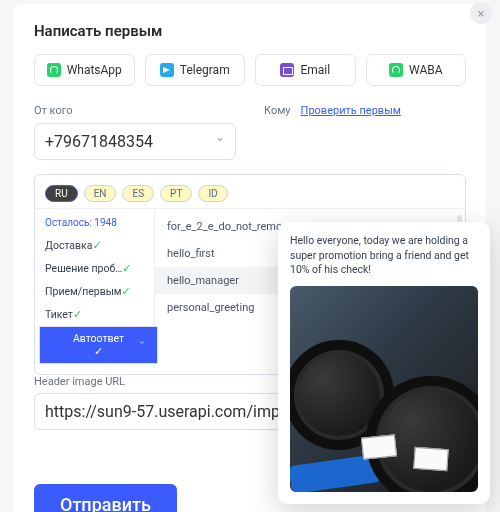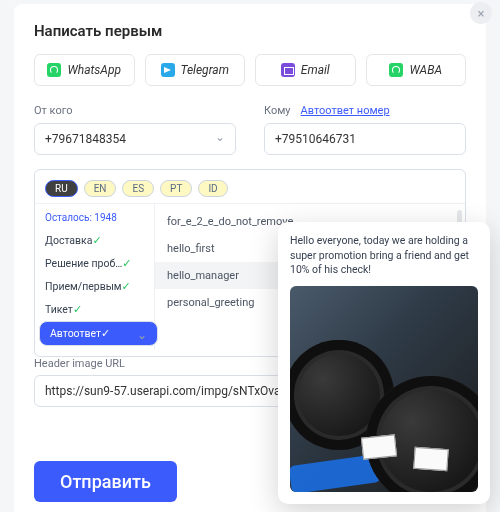--- a/index.html
+++ b/index.html
@@ -1,45 +1,45 @@
 <!DOCTYPE html>
 <html><head>
 <meta charset="utf-8">
 <style>
   * { box-sizing: border-box; margin: 0; padding: 0; font-family: -apple-system, BlinkMacSystemFont, "Segoe UI", Roboto, sans-serif; }
   body { background: #f5f6f8; width: 500px; height: 512px; overflow: hidden; position: relative; }
   .modal { background: #fff; border-radius: 8px; padding: 18px 20px; margin: 4px 14px 0 14px; position: relative; }
   .title { font-size: 15px; font-weight: 600; color: #2a2a2a; margin-bottom: 14px; }
-  .channels { display: flex; gap: 10px; margin-bottom: 18px; font-style: italic; }
+  .channels { display: flex; gap: 10px; margin-bottom: 18px; }
   .chan { flex: 1; border: 1px solid #e4e6ea; border-radius: 6px; padding: 8px 4px; display: flex; align-items: center; justify-content: center; gap: 6px; font-size: 12px; color: #333; cursor: pointer; background:#fff; }
   .chan .ic { width: 14px; height: 14px; border-radius: 3px; display:inline-block; }
   .ic-wa { background:#25D366; border-radius:50%; position:relative; }
   .ic-wa::after{content:"";position:absolute;inset:3px;border:1.5px solid #fff;border-radius:50%;border-bottom-color:transparent;}
   .ic-tg { background:#29A9EA; border-radius:50%; position:relative;}
   .ic-tg::after{content:"";position:absolute;left:3px;top:4px;width:0;height:0;border-left:7px solid #fff;border-top:3px solid transparent;border-bottom:3px solid transparent;}
   .ic-em { background:#7B4BDB; border-radius:50%; position:relative;}
   .ic-em::after{content:"";position:absolute;left:3px;top:4px;width:8px;height:6px;border:1px solid #fff;}
   .ic-wb { background:#25D366; border-radius:3px; position:relative;}
   .ic-wb::after{content:"";position:absolute;inset:3px;border:1.5px solid #fff;border-radius:50%;border-bottom-color:transparent;}
   .row { display:flex; gap:28px; margin-bottom:14px; }
   .col { flex:1; }
   .lbl { font-size:11px; color:#6b7280; margin-bottom:6px; display:block;}
   .lbl a { color:#3b5bfd; text-decoration:underline; font-size:11px; margin-left:10px;}
-  .sel, .inp { width:100%; border:1px solid #dbe0e8; border-radius:6px; padding:8px 10px; font-size:12px; color:#333; background:#fff;}
+  .sel, .inp { width:100%; border:1px solid #dbe0e8; border-radius:6px; padding:8px 10px; font-size:16px; color:#333; background:#fff;}
   .sel { position:relative; cursor:pointer;}
   .sel::after{content:"⌄"; position:absolute; right:10px; top:6px; color:#9aa1ad; font-size:12px;}
   .langs { display:flex; gap:6px; padding:10px 0 6px 0;}
   .lang { border:1px solid #c9d3e0; border-radius:12px; padding:2px 9px; font-size:10px; color:#5b6b82; cursor:pointer; background:#fef9c3;}
   .lang.active{ background:#404040; color:#fff; border-color:#3b5bfd;}
   .panel { border:1px solid #dbe0e8; border-radius:6px; padding:0 0 6px 0; position:relative;}
   .panel-inner{ display:flex; }
   .side { width:120px; border-right:1px solid #eef0f4; padding:4px 0;}
   .remain { font-size:10px; color:#3b5bfd; padding:4px 10px 6px 10px;}
   .sitem { font-size:10.5px; color:#374151; padding:5px 10px; display:flex; justify-content:flex-start; align-items:center; cursor:pointer;}
-  .sitem.sel{ background:#3b5bfd; color:#fff; border-radius:8px; margin:0 4px;}
+  .sitem.sel{ background:#3b5bfd; color:#fff; border-radius:0; margin:0 4px;flex-direction:column;}
   .chk{ color:#22c55e; font-size:11px;}
   .sitem.sel .chk{ color:#fff;}
   .tpl-list{ flex:1; padding:4px 0;}
   .titem{ font-size:11px; color:#4b5563; padding:7px 12px; cursor:pointer;}
   .titem.hov{ background:#f3f4f6;}
   .langs-wrap{ padding:0 10px; border-bottom:1px solid #eef0f4;}
   .scrollhint{ position:absolute; right:3px; top:40px; width:5px; height:70px; background:#e5e7eb; border-radius:3px;}
   .hlabel{ font-size:11px; color:#6b7280; margin:0 0 5px 0;}
   .send{ background:#3b5bfd; color:#fff; border:none; border-radius:6px; padding:10px 26px; font-size:18px; font-weight:500; margin-top:54px; cursor:pointer;}
   .preview{ position:absolute; right:10px; bottom:8px; width:212px; background:#fff; border-radius:10px; box-shadow:0 8px 30px rgba(0,0,0,.18); padding:12px;}
@@ -79,22 +79,21 @@
         <span>WABA</span>
       </div>
   </div>
 
   <div class="row">
     <div class="col">
       <span class="lbl">От кого</span>
       <div class="sel"><span>+79671848354</span></div>
     </div>
     <div class="col">
-      <span class="lbl"><span>Кому</span><a href="#">Автоответ номер</a></span>
-      <input class="inp" value="+79510646731" style="">
+      <span class="lbl"><span>Кому</span><a href="#">Проверить первым</a></span>
     </div>
   </div>
 
   <div class="panel">
     <div class="langs-wrap">
       <div class="langs">
         <span class="lang active">RU</span>
         <span class="lang">EN</span>
         <span class="lang">ES</span>
         <span class="lang">PT</span>

